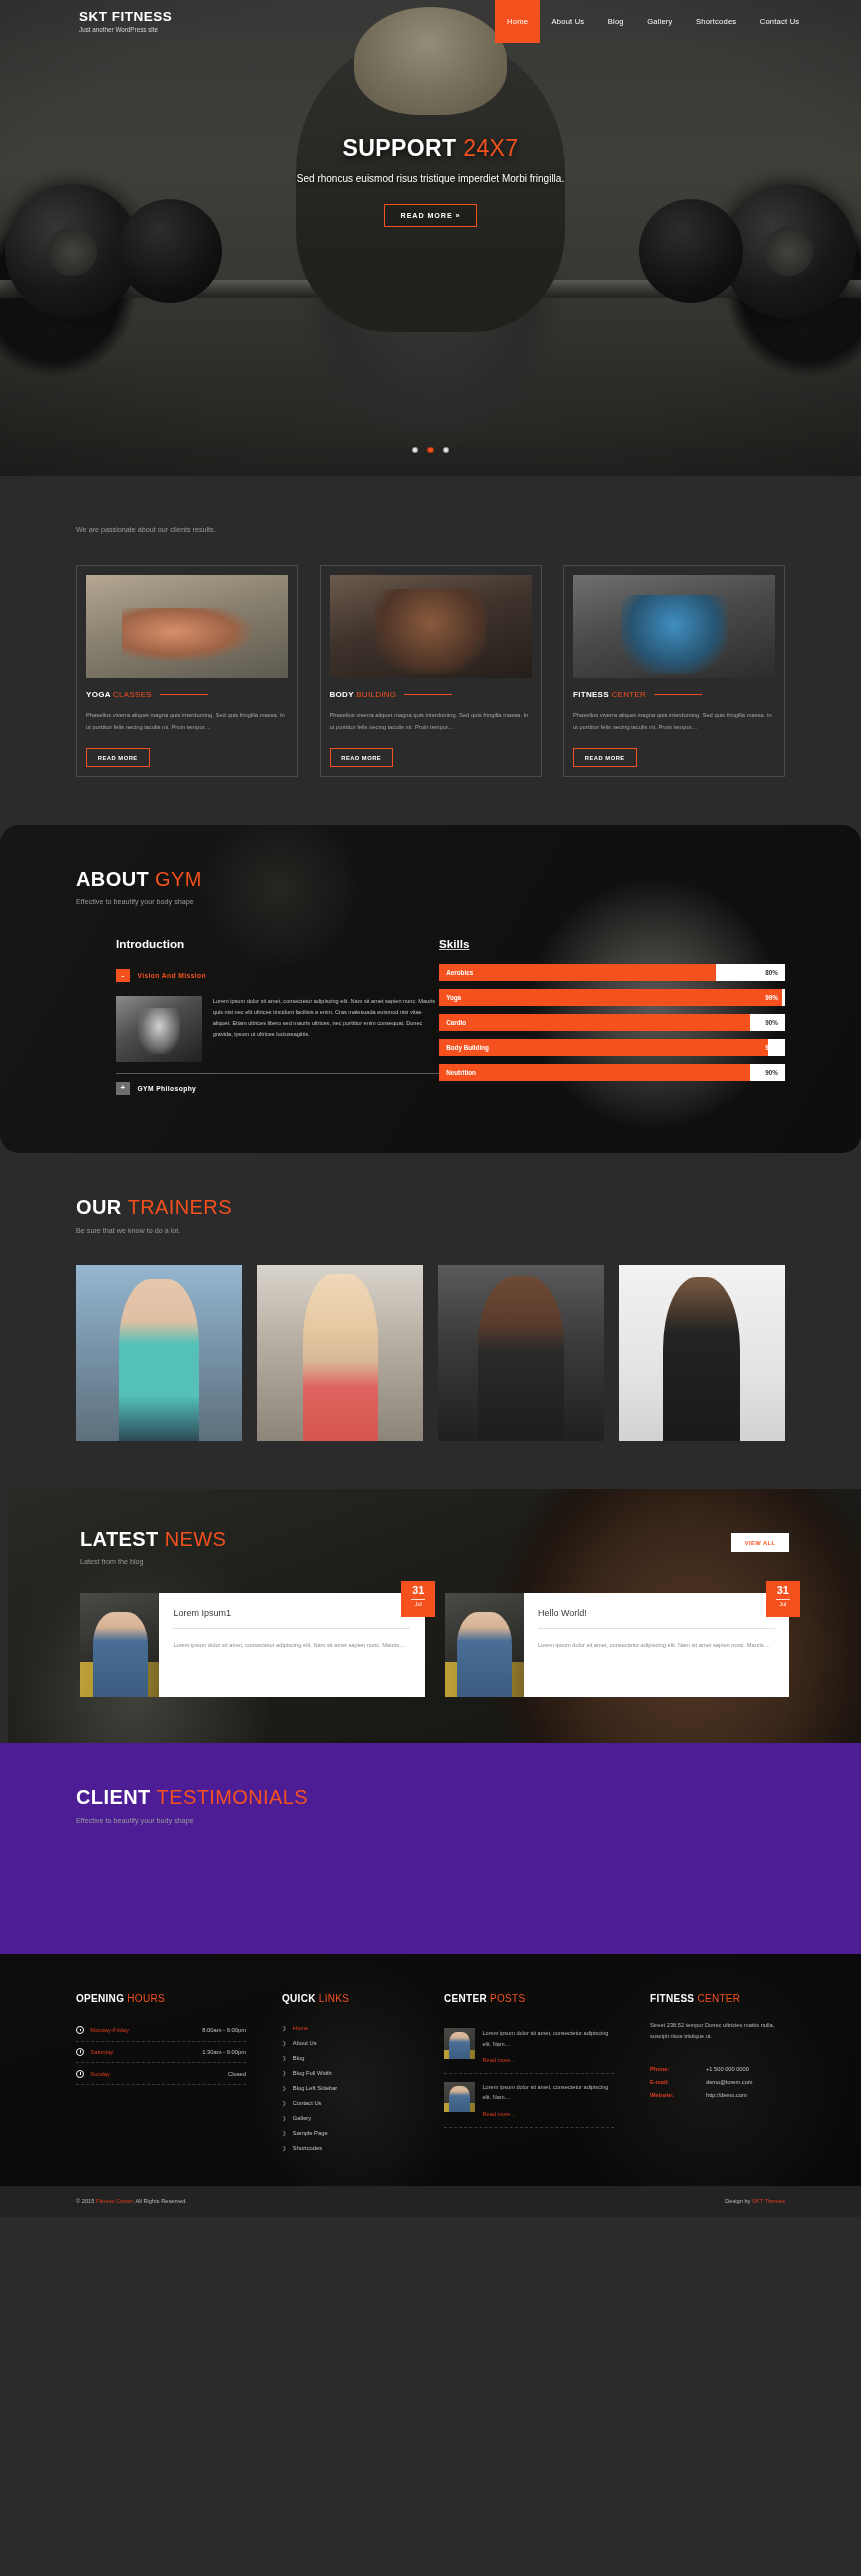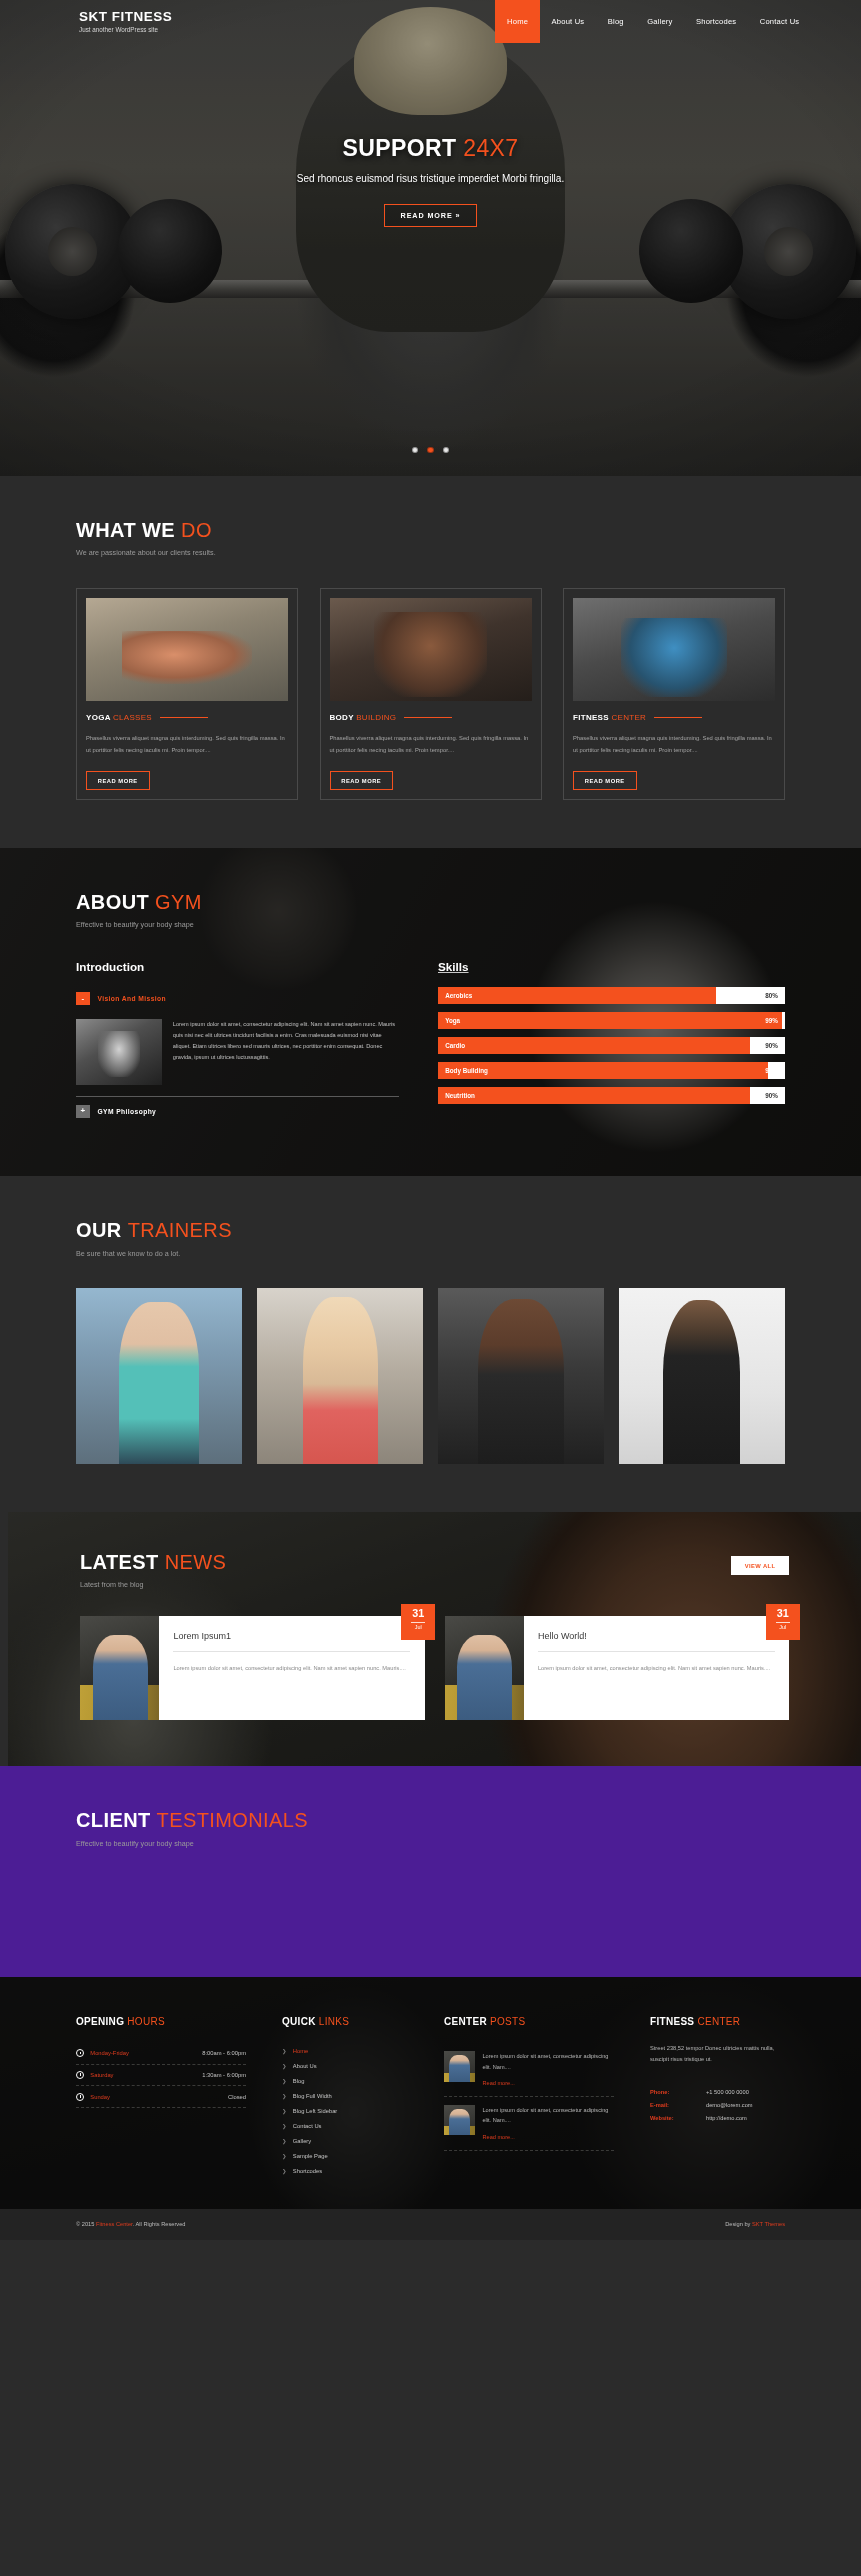--- a/index.html
+++ b/index.html
@@ -107,30 +107,30 @@
   .card-title { margin-top:12.6px; font-size:8px; font-weight:bold; color:#fff; letter-spacing:0.3px; white-space:nowrap; }
   .card-title .accent { color:#f4511e; font-weight:normal; }
   .card-title .rule { display:inline-block; width:48px; height:0.9px; background:#f4511e; vertical-align:2.7px; margin-left:5.4px; }
   .card-desc { margin-top:10.8px; font-size:5.8px; line-height:2.05; color:#a5a5a5; }
   .card-btn {
     display:inline-block; margin-top:14.4px; padding:5.4px 10.8px; border:0.9px solid #f4511e;
     color:#fff; font-size:5.8px; font-weight:bold; letter-spacing:0.5px; text-decoration:none;
   }
 
   
-  .about { position:relative; overflow:hidden; padding:43px 0 50px; }
+  .about { position:relative; overflow:hidden; padding:43px 0 50px;border-radius:19px; }
   .about-bg {
     position:absolute; inset:0;
     background:
       radial-gradient(circle 153px at 655px 179px, #dad6cf 0%, #8e8a83 38%, #3a3935 70%, transparent 82%),
       radial-gradient(circle 99px at 278px 63px, #55514a 0%, #2e2c28 65%, transparent 80%),
       linear-gradient(120deg,#2a2926 0%,#1d1c1a 45%,#14130f 100%);
   }
   .about-shade { position:absolute; inset:0; background:rgba(12,12,12,.62); }
-  .about-body { position:relative; display:flex; gap:39px; margin-top:5.4px; }
+  .about-body { position:relative; display:flex; margin-top:5.4px;margin-left:40px; }
   .about-l { width:323px; } .about-r { flex:1;text-decoration:underline; }
   .blk-title { font-size:11.7px; font-weight:bold; color:#fff; margin-bottom:14.4px; }
 
   .acc-item { margin-bottom:3.6px; }
   .acc-head { display:flex; align-items:center; gap:8px; padding:4.5px 0; }
   .acc-sign {
     width:13.5px; height:13.5px; display:flex; align-items:center; justify-content:center;
     font-size:8px; font-weight:bold; color:#fff; background:#f4511e; line-height:1;
   }
   .acc-sign.closed { background:#6e6e6e; }
@@ -312,24 +312,20 @@
   <div class="dots">
     <span></span>
     <span class="on"></span>
     <span></span>
   </div>
 </section>
 
 <section class="sec sec-dark">
   <div class="inner">
     <div class="sec-head">
-      <div class="sec-title">
-        <span>WHAT WE</span>
-        <span class="accent">DO</span>
-      </div>
       <div class="sec-sub">We are passionate about our clients results.</div>
     </div>
 
     <div class="cards">
       <div class="card">
         <div class="card-img ci1"></div>
         <div class="card-title">
           <span>YOGA</span>
           <span class="accent">CLASSES</span>
           <span class="rule"></span>

